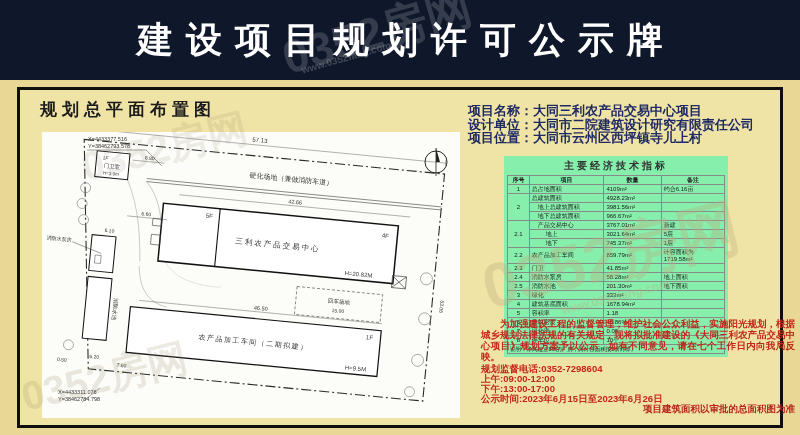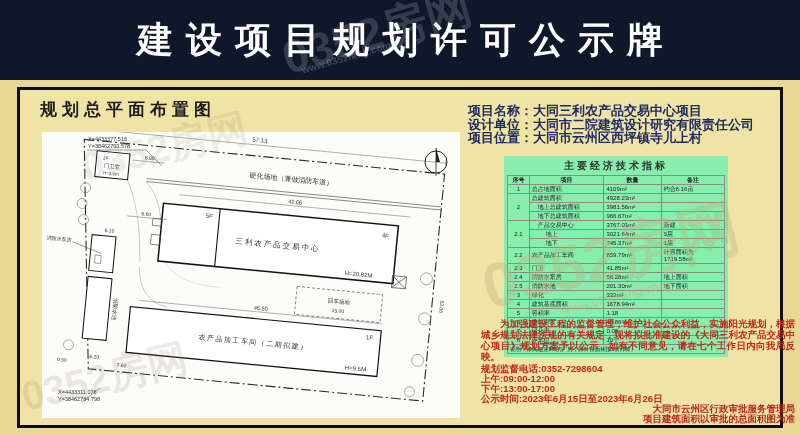--- a/index.html
+++ b/index.html
@@ -285,21 +285,20 @@
         </tbody>
       </table>
     </div>
 
     <div class="ann">
       <div class="ann-body">为加强建设工程的监督管理，维护社会公众利益，实施阳光规划，根据城乡规划法律法规的有关规定，现将拟批准建设的《大同三利农产品交易中心项目》规划方案予以公示，如有不同意见，请在七个工作日内向我局反映。</div>
       <div class="ann-line">规划监督电话:0352-7298604</div>
       <div class="ann-line">上午:09:00-12:00</div>
       <div class="ann-line">下午:13:00-17:00</div>
       <div class="ann-line">公示时间:2023年6月15日至2023年6月26日</div>
-      <div class="ann-right">大同市云州区行政审批服务管理局</div>
       <div class="ann-right">项目建筑面积以审批的总面积图为准</div>
     </div>
 
   </div>
 
   <div class="wm" style="left:280px; top:2px; font-size:46px; color:rgba(255,255,255,0.16); transform:rotate(-16deg);">0352房网</div>
   <div class="wm-url" style="left:300px; top:52px; font-size:10px; color:rgba(255,255,255,0.20); transform:rotate(-16deg);">www.0352fang.com</div>
   <div class="wm" style="left:80px; top:120px; font-size:40px; color:rgba(120,115,90,0.12); transform:rotate(-14deg);">0352房网</div>
   <div class="wm" style="left:480px; top:215px; font-size:62px; color:rgba(190,175,125,0.35); transform:rotate(-14deg);">0352房网</div>
   <div class="wm-url" style="left:560px; top:290px; font-size:12px; color:rgba(190,175,125,0.40); transform:rotate(-14deg);">www.0352fang.com</div>

